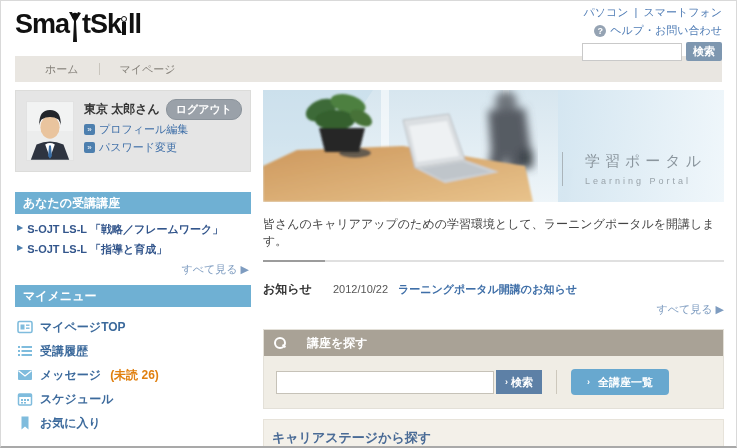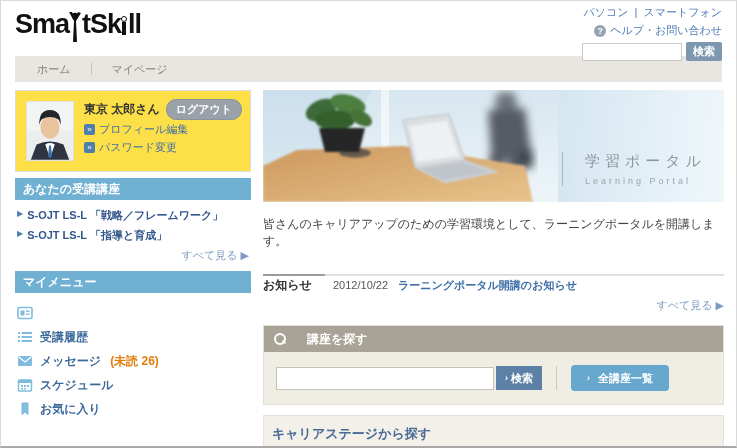--- a/index.html
+++ b/index.html
@@ -22,31 +22,31 @@
   .help-row { margin-top:3px; display:flex; justify-content:flex-end; align-items:center; gap:4px; }
   .help-icon { display:inline-flex; align-items:center; justify-content:center; width:12px; height:12px;
                border-radius:50%; background:#95a3b3; color:#fff; font-size:9px; font-weight:bold; }
   .help-row a { color:#4f7cb5; text-decoration:none; cursor:pointer; }
   .search-row { margin-top:4px; display:flex; justify-content:flex-end; align-items:center; gap:4px; }
   .hsearch-input { width:100px; height:18px; border:1px solid #c9c9c9; background:#fff; padding:0 4px; font-size:11px; }
   .hsearch-btn { height:19px; padding:0 7px; background:#7e97b0; color:#fff; border:none; font-size:11px;
                  font-weight:bold; border-radius:2px; cursor:pointer; }
 
   
-  .nav { margin:0 14px; height:26px; background:#e9e6e1; display:flex; align-items:center; padding-left:22px; }
+  .nav { margin:0 14px; height:26px; background:#e9e6e1; display:flex; align-items:center; padding-left:30px; }
   .nav a { font-size:11px; color:#85817a; text-decoration:none; cursor:pointer; padding:0 20px 0 0; }
   .nav .nav-sep { width:1px; height:12px; background:#c9c5bd; margin-right:20px; }
 
   
   .content { display:flex; margin:8px 14px 0 14px; gap:12px; }
   .sidebar { width:236px; flex:none; }
   .main { width:461px; flex:none; }
 
   
-  .profile { height:82px; background:#fde047; border:1px solid #dcdcda; padding:10px; display:flex; gap:10px; margin-bottom:6px; }
+  .profile { height:82px; background:#e5e5e5; border:1px solid #dcdcda; padding:10px; display:flex; gap:10px; margin-bottom:20px; }
   .avatar { width:48px; height:60px; flex:none; border:1px solid #e2e2e2; background:#eceded; }
   .profile-info { flex:1; position:relative; }
   .profile-name { font-size:12px; font-weight:bold; color:#333; margin-bottom:4px; }
   .profile-link { display:flex; align-items:center; gap:4px; font-size:11px; color:#3f6fa8; text-decoration:none; cursor:pointer; margin-top:3px; }
   .sq-icon { display:inline-flex; align-items:center; justify-content:center; width:11px; height:11px; flex:none;
              background:#4d7fae; color:#fff; border-radius:2px; font-size:8px; line-height:1; }
   .logout-btn { position:absolute; right:-2px; top:-2px; background:#9aa1a9; color:#fff; border:1px solid #8b939b;
                 font-size:11px; font-weight:bold; padding:2px 9px; border-radius:10px; cursor:pointer; }
 
   
@@ -67,21 +67,21 @@
   
   .hero { position:relative; width:461px; height:112px; overflow:hidden; background:#e8f1f7; }
   .hero svg { display:block; }
   .hero-caption { position:absolute; right:18px; top:34px; text-align:left; color:#8b969e;
                   border-left:1px solid #aab4ba; padding-left:22px;margin-top:28px; }
   .hero-title { font-size:15px; letter-spacing:5px; }
   .hero-sub { font-size:9px; letter-spacing:3px; margin-top:5px; color:#9aa4ab; }
 
   
   .intro { margin-top:14px; font-size:12px; color:#444; }
-  .news { margin-top:24px; border-top:2px solid #e0e0e0; position:relative; padding-top:1px; }
+  .news { margin-top:10px; border-top:2px solid #e0e0e0; position:relative; padding-top:19px; }
   .news::before { content:""; position:absolute; left:0; top:-2px; width:62px; height:2px; background:#9c9c9c; }
   .news-row { display:flex; align-items:baseline; }
   .news-title { font-size:12px; font-weight:bold; color:#333; width:70px; flex:none; }
   .news-date { font-size:11px; color:#555; margin-right:10px; }
   .news-link { font-size:11px; font-weight:bold; color:#3f6fa8; text-decoration:none; cursor:pointer; }
 
   
   .course-search { margin-top:12px; border:1px solid #e3e0d8; }
   .cs-head { height:26px; background:#a9a296; color:#fff; display:flex; align-items:center; gap:21px; padding-left:10px;
              font-size:12px; font-weight:bold; }
@@ -193,20 +193,21 @@
       <div class="side-sec">
         <div class="side-head">マイメニュー</div>
         <div class="menu-list">
           <a class="menu-item">
             <svg width="16" height="16" viewBox="0 0 16 16">
               <rect x="1" y="2.5" width="14" height="11" rx="1.5" fill="none" stroke="#7fbcdd" stroke-width="1.6"></rect>
               <rect x="3.5" y="5.5" width="4" height="5" fill="#7fbcdd"></rect>
               <rect x="9" y="5.5" width="3.5" height="1.4" fill="#7fbcdd"></rect>
               <rect x="9" y="8.5" width="3.5" height="1.4" fill="#7fbcdd"></rect>
             </svg>
+            <span>マイページTOP</span>
           </a>
           <a class="menu-item">
             <svg width="16" height="16" viewBox="0 0 16 16">
               <rect x="1" y="3" width="2" height="2" fill="#7fbcdd"></rect>
                 <rect x="4.5" y="3" width="10.5" height="2" fill="#7fbcdd"></rect>
               <rect x="1" y="7" width="2" height="2" fill="#7fbcdd"></rect>
                 <rect x="4.5" y="7" width="10.5" height="2" fill="#7fbcdd"></rect>
               <rect x="1" y="11" width="2" height="2" fill="#7fbcdd"></rect>
                 <rect x="4.5" y="11" width="10.5" height="2" fill="#7fbcdd"></rect>
             </svg>

